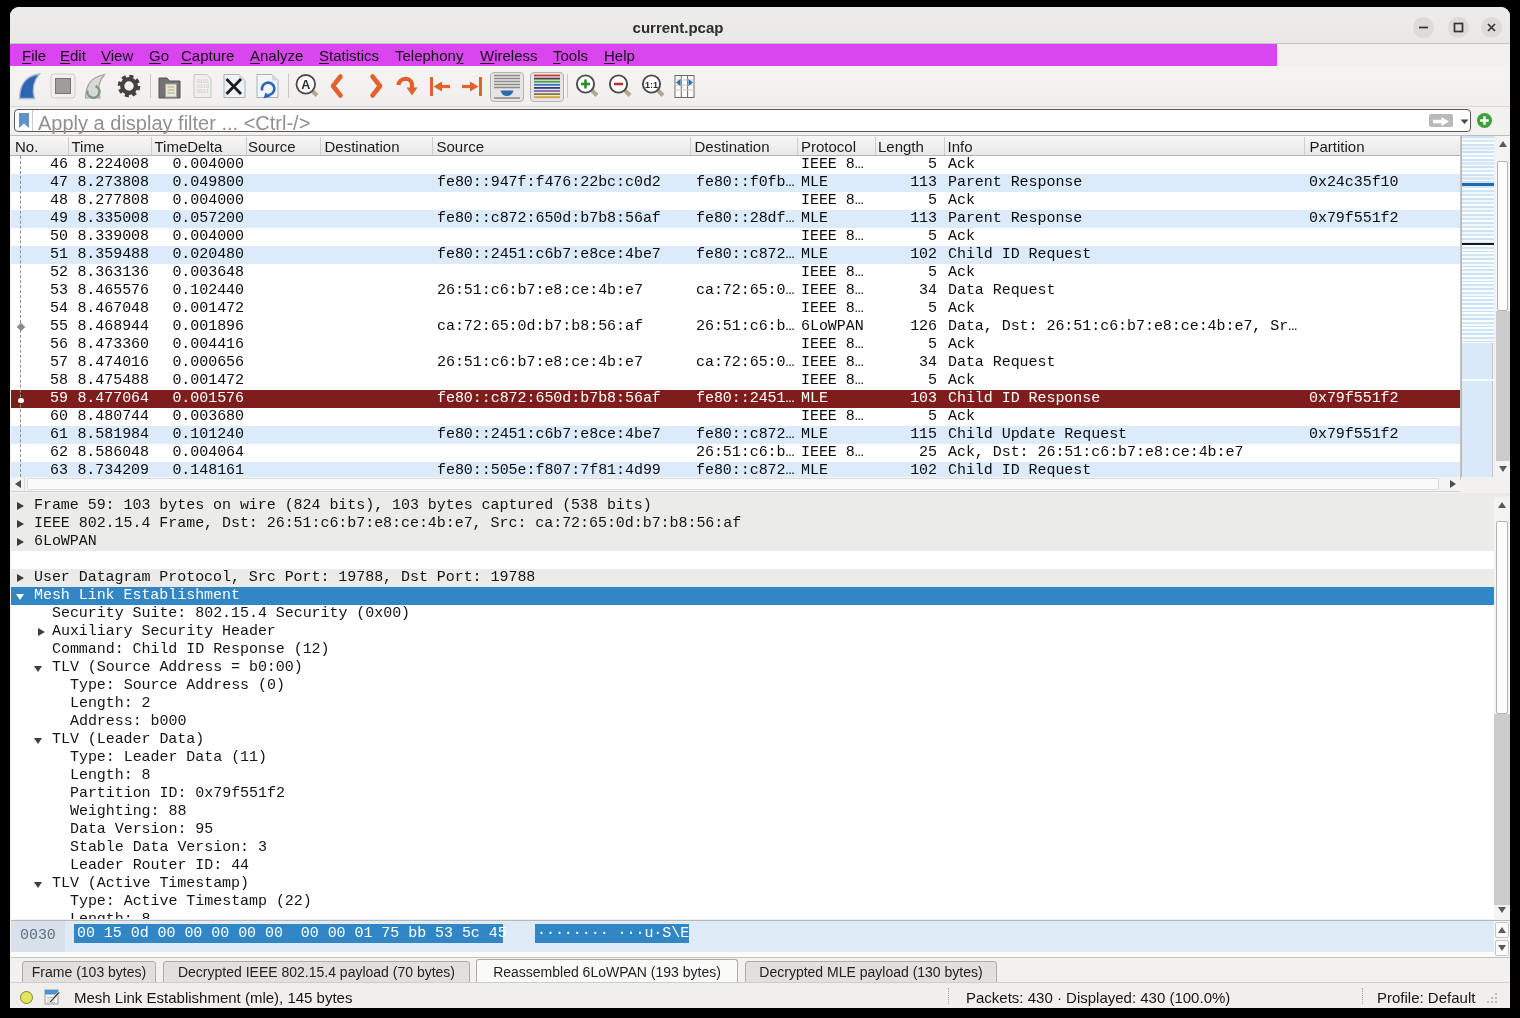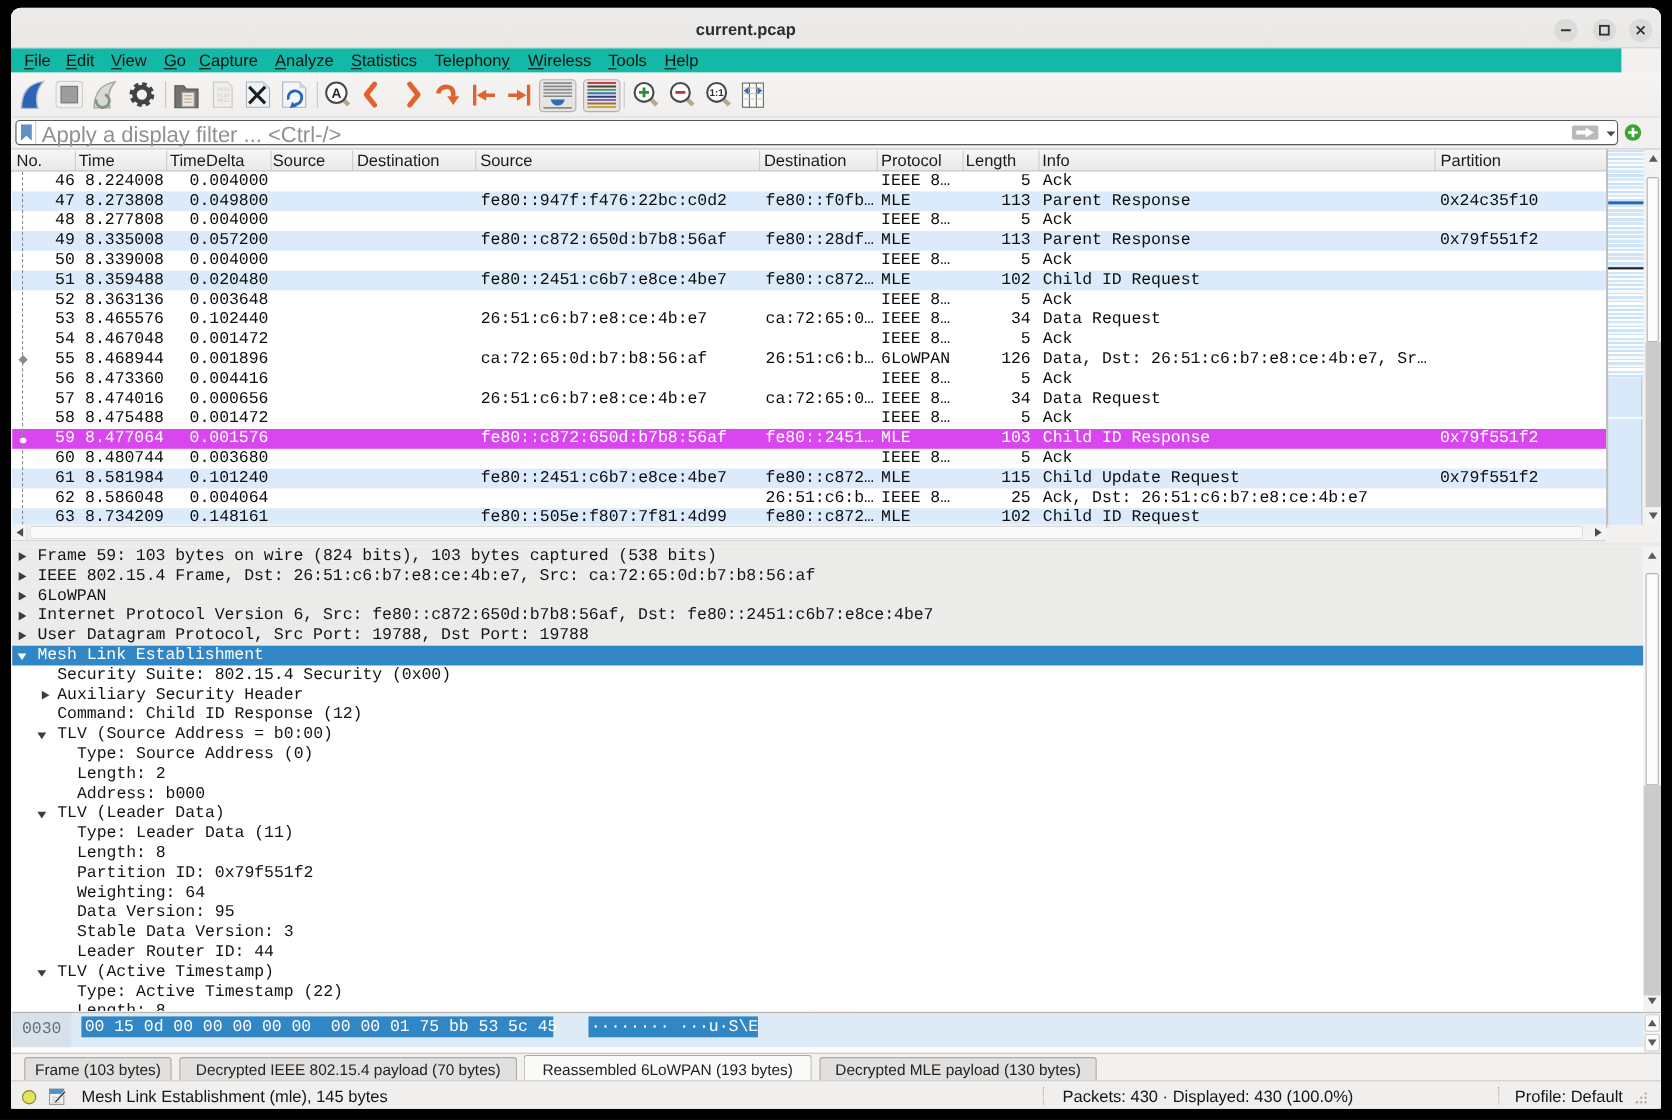--- a/index.html
+++ b/index.html
@@ -5,41 +5,41 @@
 *{box-sizing:border-box}
 .a{position:absolute}
 body{font-family:"Liberation Sans",sans-serif;position:relative}
 .mono{font-family:Liberation Mono, monospace;font-size:15px;letter-spacing:-0.05px;white-space:pre}
 #win{left:10px;top:7px;width:1500px;height:1001px;background:#f2f1ef;border-radius:9px 9px 4px 4px;box-shadow:0 0 0 1px rgba(0,0,0,.35)}
 
 #titlebar{left:10px;top:7px;width:1500px;height:37px;background:linear-gradient(#edecea,#e9e8e6);border-radius:9px 9px 0 0;border-bottom:1px solid #c4c2c0}
 #title{left:0;top:19px;width:1356px;text-align:center;font-weight:bold;font-size:15px;color:#2d2d2d}
 .wbtn{width:21px;height:21px;border-radius:50%;background:#dcdbd9;top:17px}
 
-#menubar{left:10px;top:44px;width:1464px;height:22px;background:#14b8a6}
+#menubar{left:10px;top:44px;width:1267px;height:22px;background:#d946ef}
 #menubar span{position:absolute;top:3px;font-size:15px;color:#131313}
 #menubar u{text-decoration:underline;text-underline-offset:2px}
 
 #toolbar{left:10px;top:66px;width:1500px;height:41px;background:linear-gradient(#f5f4f2,#f0efed);border-bottom:1px solid #d8d6d4}
 .tsep{position:absolute;top:74px;width:1px;height:24px;background:#c9c7c5}
 .tbtn{position:absolute;top:72px;width:34px;height:30px;background:#e7e5e3;border:1px solid #b3b1af;border-radius:4px}
 
 #filterrow{left:10px;top:107px;width:1500px;height:29px;background:#f2f1ef;border-bottom:1px solid #bebcba}
 #finput{left:14px;top:109px;width:1457px;height:23px;background:#fff;border:1px solid #585858;border-radius:4px}
 #fph{left:38px;top:112px;font-size:20px;color:#92908d}
 
 #plhead{left:10px;top:136px;width:1451px;height:20px;background:linear-gradient(#f8f7f6,#e9e8e6);border-bottom:1px solid #b5b3b1;border-right:1px solid #c6c4c2}
 #plhead span{position:absolute;top:2px;font-size:15px;color:#1a1a1a}
 .hsep{position:absolute;top:1px;height:18px;width:1px;background:#cfcdcb}
 
 #rows{left:11px;top:156px;width:1449px;height:321px;background:#fff;overflow:hidden}
 .row{position:absolute;left:0;width:1449px;height:18px;line-height:18px;color:#0d0d0d}
 .row span{position:absolute;top:0}
 .row.b{background:#dcebfb}
-.row.sel{background:#d946ef;color:#fff}
+.row.sel{background:#7f1d1d;color:#fff}
 .cn{left:0;width:57px;text-align:right}
 .ct{left:60px;width:78px;text-align:right}
 .cd{left:148px;width:85px;text-align:right}
 .cs{left:426px}
 .cD{left:685px}
 .cp{left:790px}
 .cl{left:858px;width:68px;text-align:right}
 .ci{left:937px}
 .cP{left:1298px}
 
@@ -308,35 +308,34 @@
 <div style="position:absolute;left:0.5px;top:19px;width:14px;height:16px;background:#fbfbfb;border:1px solid #c9c7c5;border-radius:2px"></div>
 <i class="arr" style="left:4px;top:6px;border-left:4px solid transparent;border-right:4px solid transparent;border-bottom:6px solid #5a5a5a"></i>
 <i class="arr" style="left:4px;top:24px;border-left:4px solid transparent;border-right:4px solid transparent;border-top:6px solid #5a5a5a"></i>
 </div>
 <div class="a" style="left:735px;top:917px;width:46px;height:2px;background:repeating-linear-gradient(90deg,#9a9a9a 0 2px,transparent 2px 6px)"></div>
 <div class="a" style="left:1460px;top:136px;width:1px;height:344px;background:#c6c4c2"></div>
 <div class="a" id="detail">
 <div class="dl mono g" style="top:0"><i class="tri-r" style="left:6px"></i><span style="left:23px">Frame 59: 103 bytes on wire (824 bits), 103 bytes captured (538 bits)</span></div>
 <div class="dl mono g" style="top:18px"><i class="tri-r" style="left:6px"></i><span style="left:23px">IEEE 802.15.4 Frame, Dst: 26:51:c6:b7:e8:ce:4b:e7, Src: ca:72:65:0d:b7:b8:56:af</span></div>
 <div class="dl mono g" style="top:36px"><i class="tri-r" style="left:6px"></i><span style="left:23px">6LoWPAN</span></div>
-<div class="dl mono g" style="top:54px"><i class="tri-r" style="left:6px"></i><span style="left:23px">Internet Protocol Version 6, Src: fe80::c872:650d:b7b8:56af, Dst: fe80::2451:c6b7:e8ce:4be7</span></div>
 <div class="dl mono g" style="top:72px"><i class="tri-r" style="left:6px"></i><span style="left:23px">User Datagram Protocol, Src Port: 19788, Dst Port: 19788</span></div>
 <div class="dl mono sel" style="top:90px"><i class="tri-d" style="left:5px;border-top-color:#fff"></i><span style="left:23px">Mesh Link Establishment</span></div>
 <div class="dl mono" style="top:108px"><span style="left:41px">Security Suite: 802.15.4 Security (0x00)</span></div>
 <div class="dl mono" style="top:126px"><i class="tri-r" style="left:27px"></i><span style="left:41px">Auxiliary Security Header</span></div>
 <div class="dl mono" style="top:144px"><span style="left:41px">Command: Child ID Response (12)</span></div>
 <div class="dl mono" style="top:162px"><i class="tri-d" style="left:23px"></i><span style="left:41px">TLV (Source Address = b0:00)</span></div>
 <div class="dl mono" style="top:180px"><span style="left:59px">Type: Source Address (0)</span></div>
 <div class="dl mono" style="top:198px"><span style="left:59px">Length: 2</span></div>
 <div class="dl mono" style="top:216px"><span style="left:59px">Address: b000</span></div>
 <div class="dl mono" style="top:234px"><i class="tri-d" style="left:23px"></i><span style="left:41px">TLV (Leader Data)</span></div>
 <div class="dl mono" style="top:252px"><span style="left:59px">Type: Leader Data (11)</span></div>
 <div class="dl mono" style="top:270px"><span style="left:59px">Length: 8</span></div>
 <div class="dl mono" style="top:288px"><span style="left:59px">Partition ID: 0x79f551f2</span></div>
-<div class="dl mono" style="top:306px"><span style="left:59px">Weighting: 64</span></div>
+<div class="dl mono" style="top:306px"><span style="left:59px">Weighting: 88</span></div>
 <div class="dl mono" style="top:324px"><span style="left:59px">Data Version: 95</span></div>
 <div class="dl mono" style="top:342px"><span style="left:59px">Stable Data Version: 3</span></div>
 <div class="dl mono" style="top:360px"><span style="left:59px">Leader Router ID: 44</span></div>
 <div class="dl mono" style="top:378px"><i class="tri-d" style="left:23px"></i><span style="left:41px">TLV (Active Timestamp)</span></div>
 <div class="dl mono" style="top:396px"><span style="left:59px">Type: Active Timestamp (22)</span></div>
 <div class="dl mono" style="top:414px"><span style="left:59px">Length: 8</span></div>
 </div>
 <div class="a" id="hex">
 <div style="position:absolute;left:0;top:0;width:54px;height:31px;background:#d8e1e9"></div>
 <div class="mono" style="position:absolute;left:9px;top:6px;color:#5d7283">0030</div>

